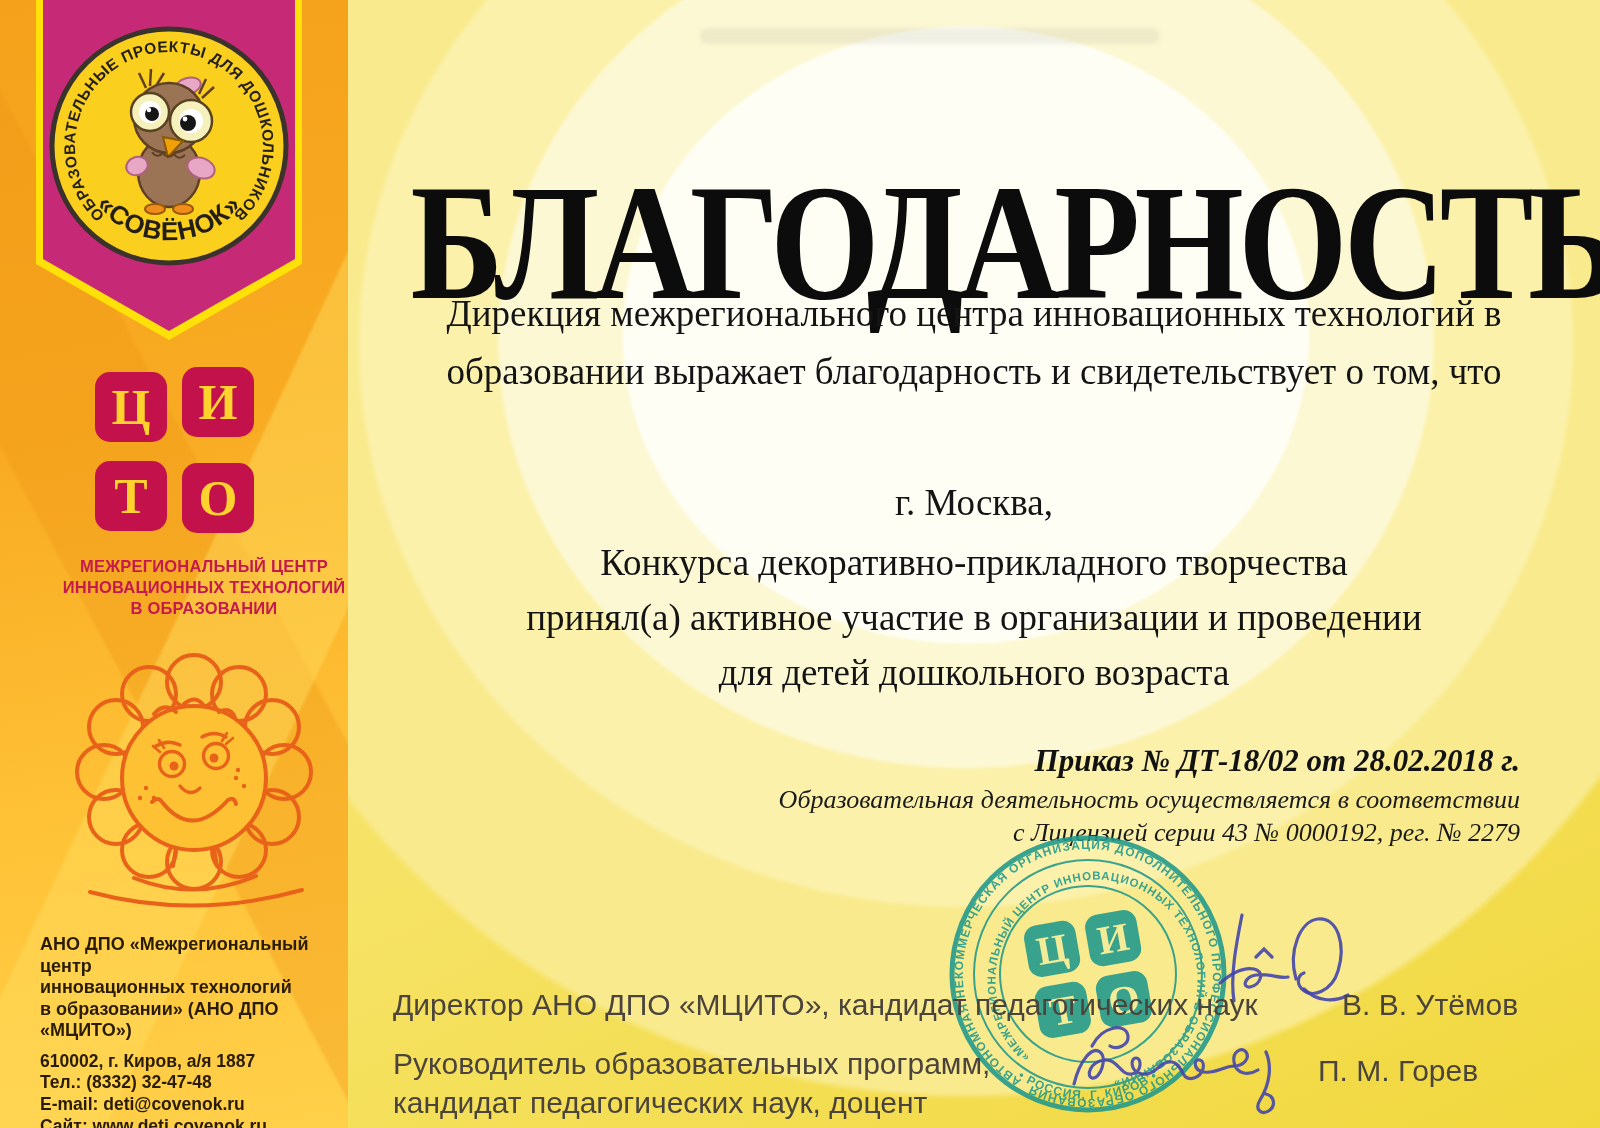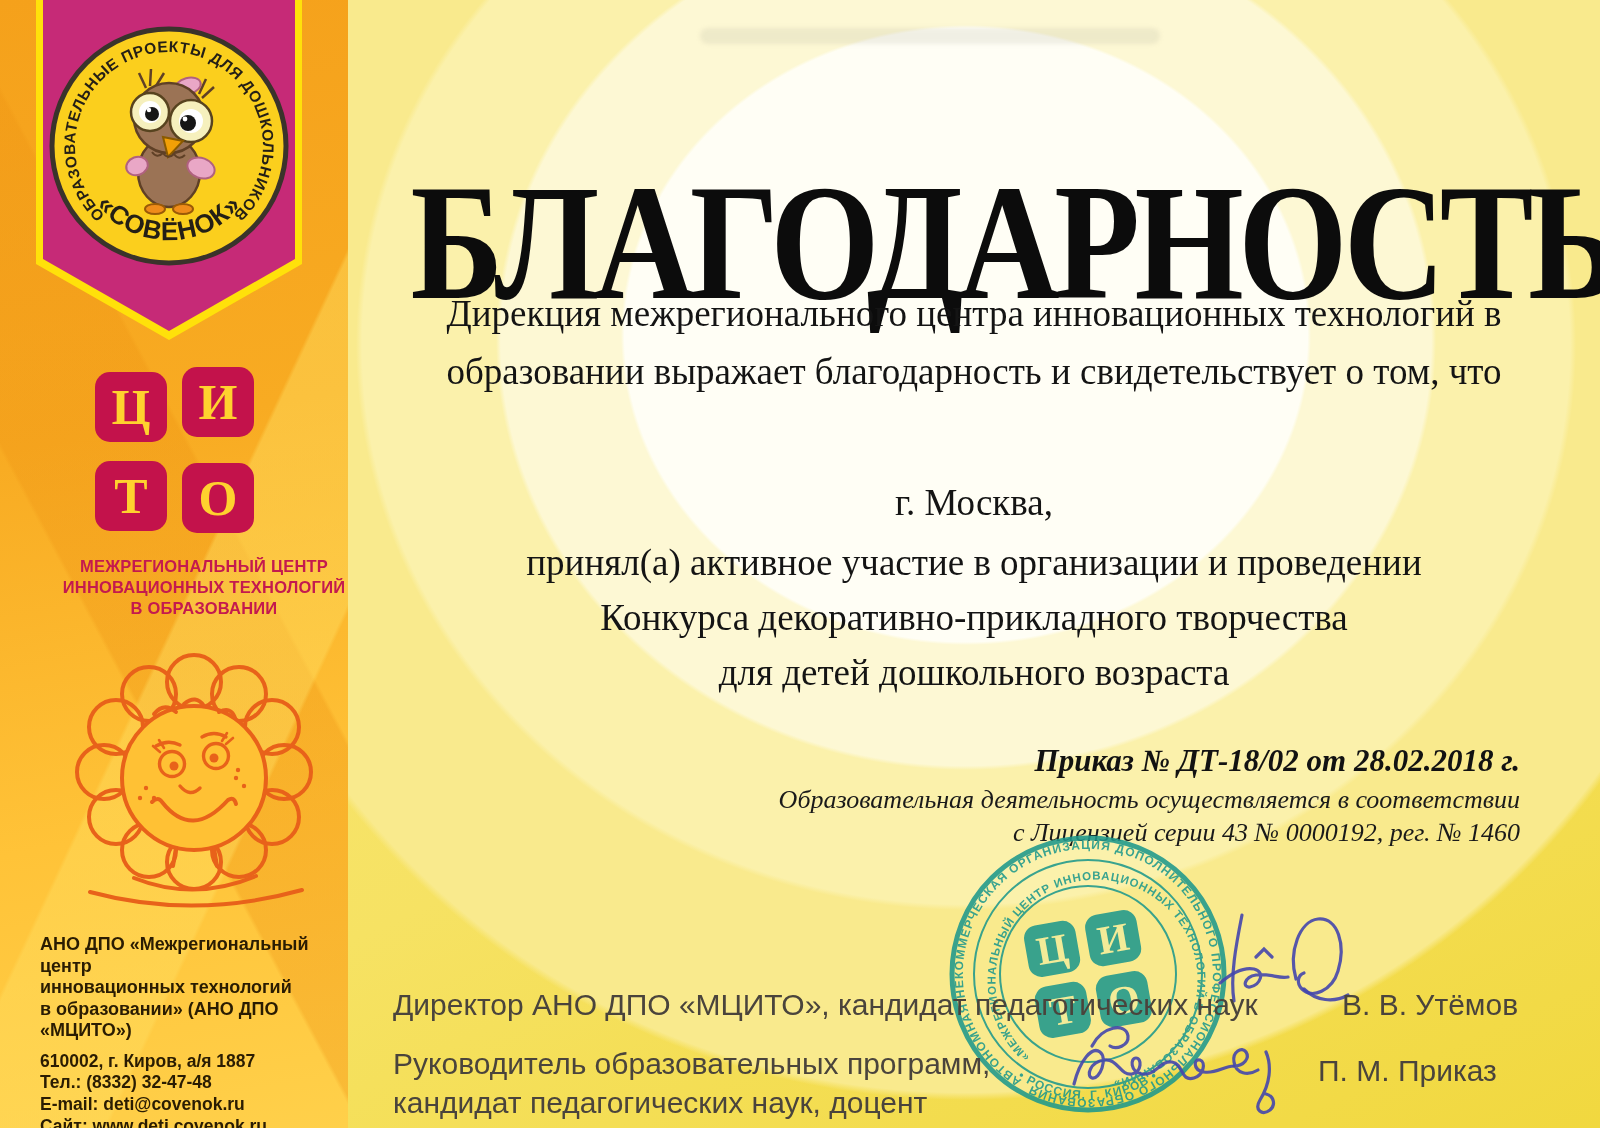--- a/index.html
+++ b/index.html
@@ -221,30 +221,30 @@
 
     <p class="intro">
       <span>Дирекция межрегионального центра инновационных технологий в</span>
       <span>образовании выражает благодарность и свидетельствует о том, что</span>
     </p>
 
 
     <p class="city">г. Москва,</p>
 
     <p class="body-lines">
+      <span>Конкурса декоративно-прикладного творчества</span>
       <span>принял(а) активное участие в организации и проведении</span>
-      <span>Конкурса декоративно-прикладного творчества</span>
       <span>для детей дошкольного возраста</span>
     </p>
 
     <p class="order">Приказ № ДТ-18/02 от 28.02.2018 г.</p>
 
     <p class="license">
       <span>Образовательная деятельность осуществляется в соответствии</span>
-      <span>с Лицензией серии 43 № 0000192, рег. № 1460</span>
+      <span>с Лицензией серии 43 № 0000192, рег. № 2279</span>
     </p>
 
     <svg class="stamp" width="284" height="284" viewBox="-142 -142 284 284">
       <defs>
         <path id="stOuter" d="M -66.2 106.0 A 125 125 0 1 1 -64.4 107.1" fill="none"></path>
         <path id="stBottom" d="M -71.7 102.4 A 125 125 0 0 0 71.7 102.4" fill="none"></path>
         <path id="stInner" d="M -57.9 82.7 A 101 101 0 1 1 -56.5 83.9" fill="none"></path>
       </defs>
       <circle r="136" fill="none" stroke="#1f998c" stroke-width="5"></circle>
       <circle r="114" fill="none" stroke="#1f998c" stroke-width="2"></circle>
@@ -287,16 +287,16 @@
 
     <div class="sign-label s1">
       <span>Директор АНО ДПО «МЦИТО», кандидат педагогических наук</span>
     </div>
     <div class="sign-name n1">В. В. Утёмов</div>
 
     <div class="sign-label s2">
       <span>Руководитель образовательных программ,</span>
       <span>кандидат педагогических наук, доцент</span>
     </div>
-    <div class="sign-name n2">П. М. Приказ</div>
+    <div class="sign-name n2">П. М. Горев</div>
 
   </main>
 </div>
 
 </body></html>

